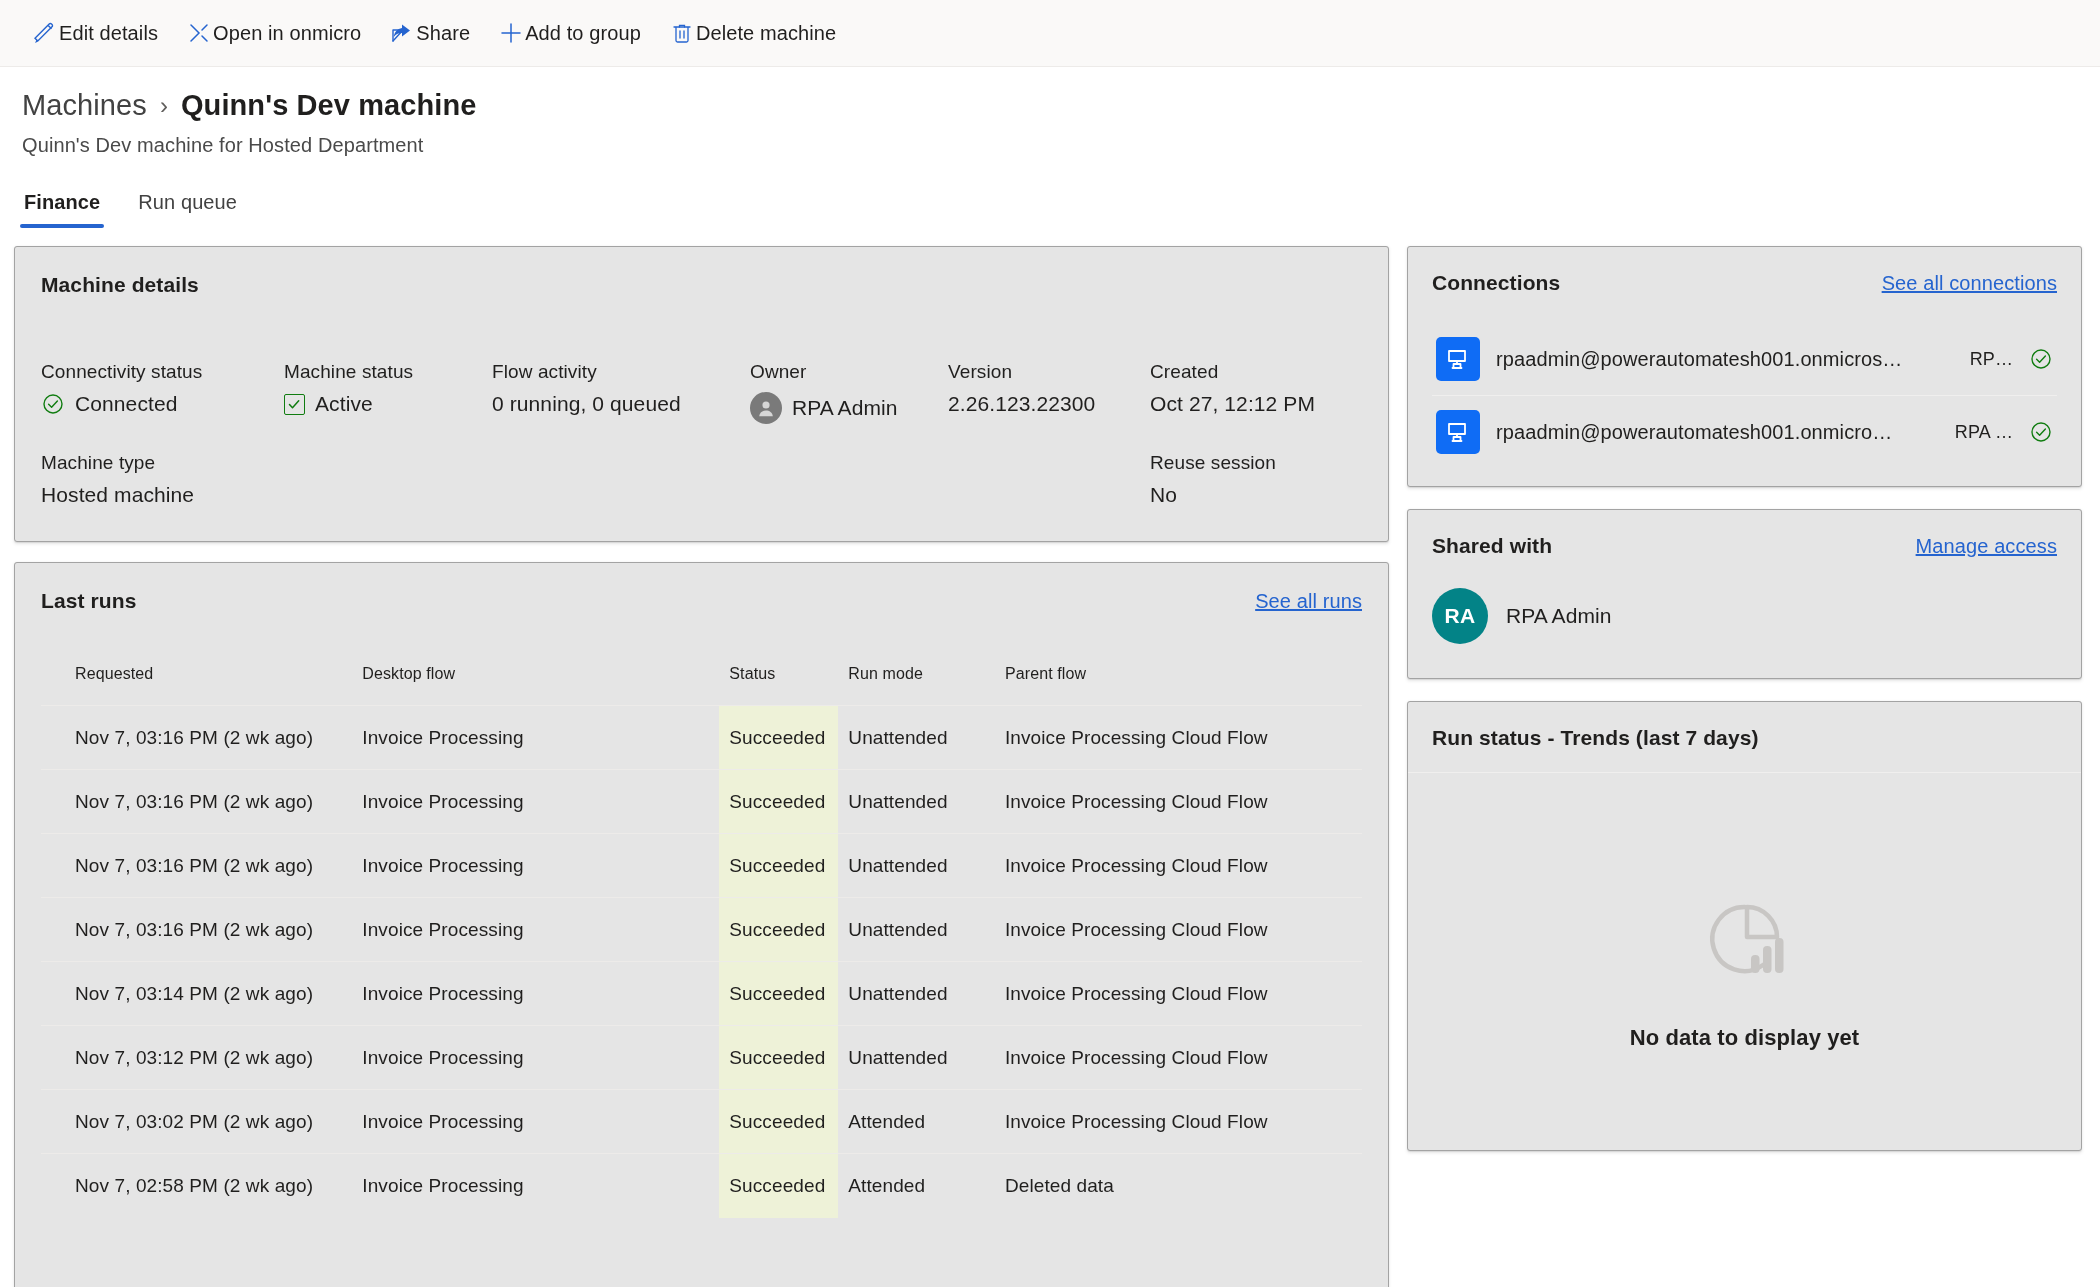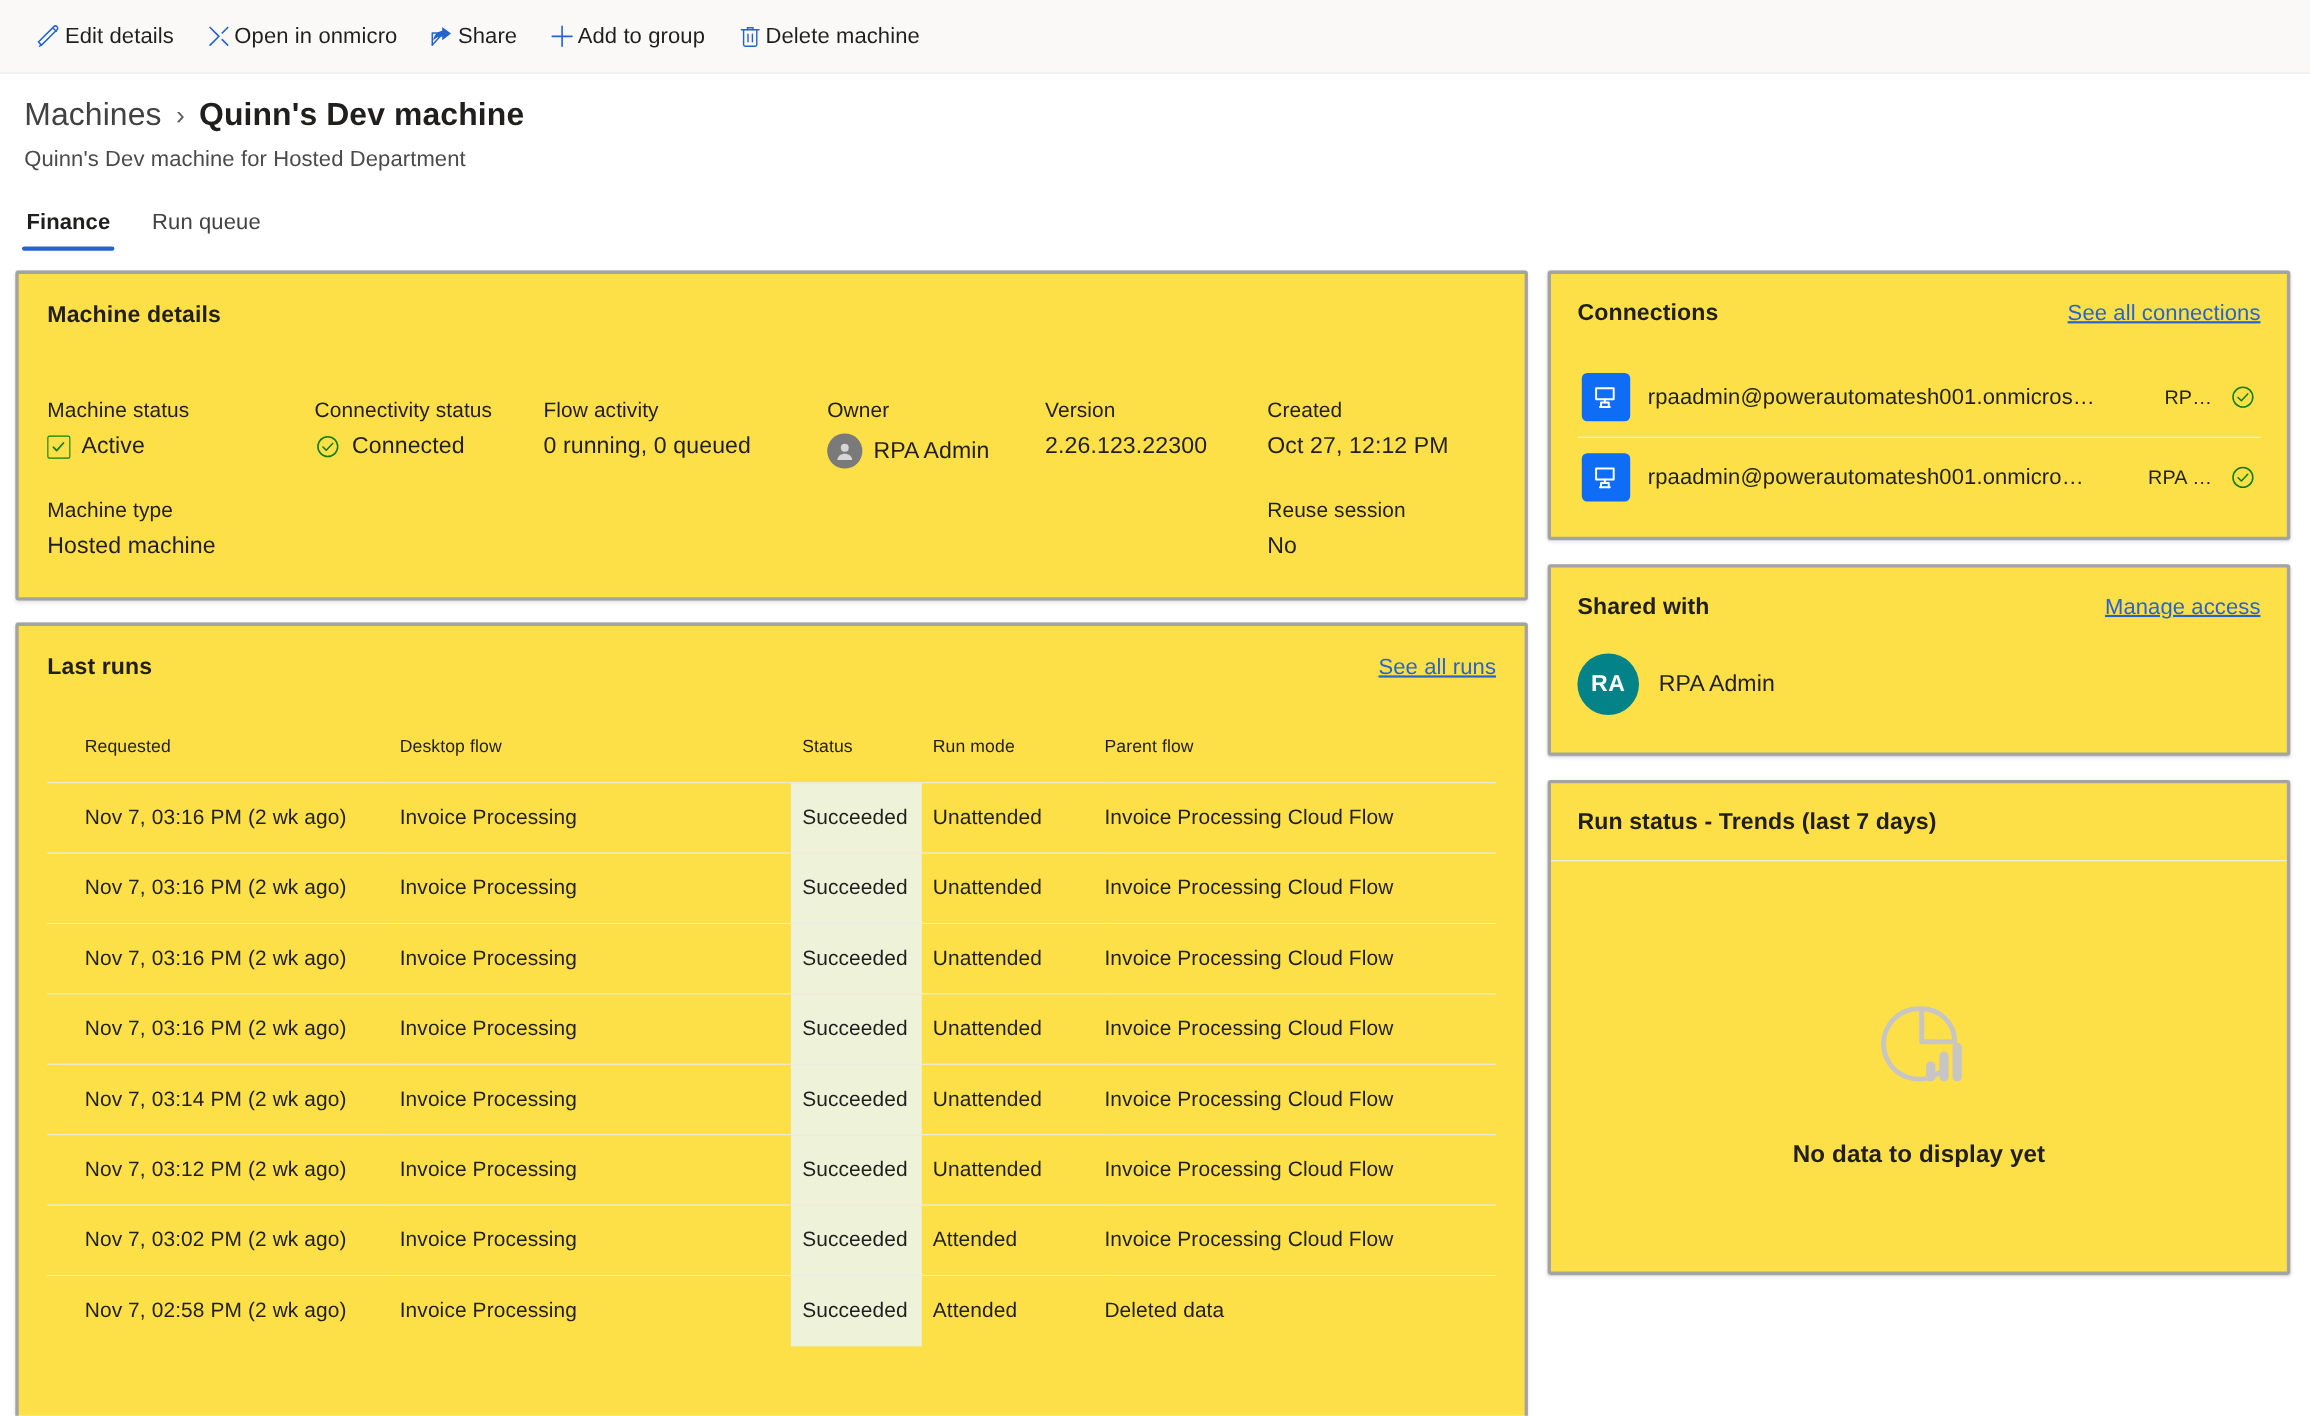--- a/index.html
+++ b/index.html
@@ -65,22 +65,22 @@
   .body-wrap {
     display: flex;
     gap: 18px;
     padding: 18px 18px 0 14px;
     align-items: flex-start;
   }
   .col-left { width: 1375px; flex: none; }
   .col-right { width: 675px; flex: none; }
 
   .card {
-    background: #fde047;
-    border: 3px solid #a3a3a3;
+    background: #e5e5e5;
+    border: 1px solid #a3a3a3;
     border-radius: 3px;
     box-shadow: 0 1.6px 3.6px rgba(0,0,0,.10), 0 .3px .9px rgba(0,0,0,.08);
   }
   .card-title {
     font-size: 21px; font-weight: 700; color: #201f1e; letter-spacing: .1px;
   }
   .card-link {
     font-size: 20px; color: #2564cf; text-decoration: underline; cursor: pointer;
     letter-spacing: .1px;
   }
@@ -247,41 +247,41 @@
 <div class="body-wrap">
 
   <div class="col-left">
 
     <div class="card" id="machine-details">
       <div class="card-title">Machine details</div>
 
       <div class="md-grid">
 
         <div>
-          <div class="md-label">Machine status</div>
-          <div class="md-value">
-            <span class="chk-box">
-              <svg width="15" height="15" viewBox="0 0 15 15" fill="none" stroke="#107c10" stroke-width="1.5" stroke-linecap="round" stroke-linejoin="round">
-                <path d="M2.5 7.5l3 3.2 6.2-7"></path>
-              </svg>
-            </span>
-            <span class="txt">Active</span>
-          </div>
-        </div>
-
-        <div>
           <div class="md-label">Connectivity status</div>
           <div class="md-value">
             <span class="ok-circle">
               <svg width="24" height="24" viewBox="0 0 24 24" fill="none" stroke="#107c10" stroke-width="1.4">
                 <circle cx="12" cy="12" r="9"></circle>
                 <path d="M7.6 12.3l3 3 5.8-6.2" stroke-linecap="round" stroke-linejoin="round"></path>
               </svg>
             </span>
             <span class="txt">Connected</span>
+          </div>
+        </div>
+
+        <div>
+          <div class="md-label">Machine status</div>
+          <div class="md-value">
+            <span class="chk-box">
+              <svg width="15" height="15" viewBox="0 0 15 15" fill="none" stroke="#107c10" stroke-width="1.5" stroke-linecap="round" stroke-linejoin="round">
+                <path d="M2.5 7.5l3 3.2 6.2-7"></path>
+              </svg>
+            </span>
+            <span class="txt">Active</span>
           </div>
         </div>
 
         <div>
           <div class="md-label">Flow activity</div>
           <div class="md-value">0 running, 0 queued</div>
         </div>
 
         <div>
           <div class="md-label">Owner</div>

